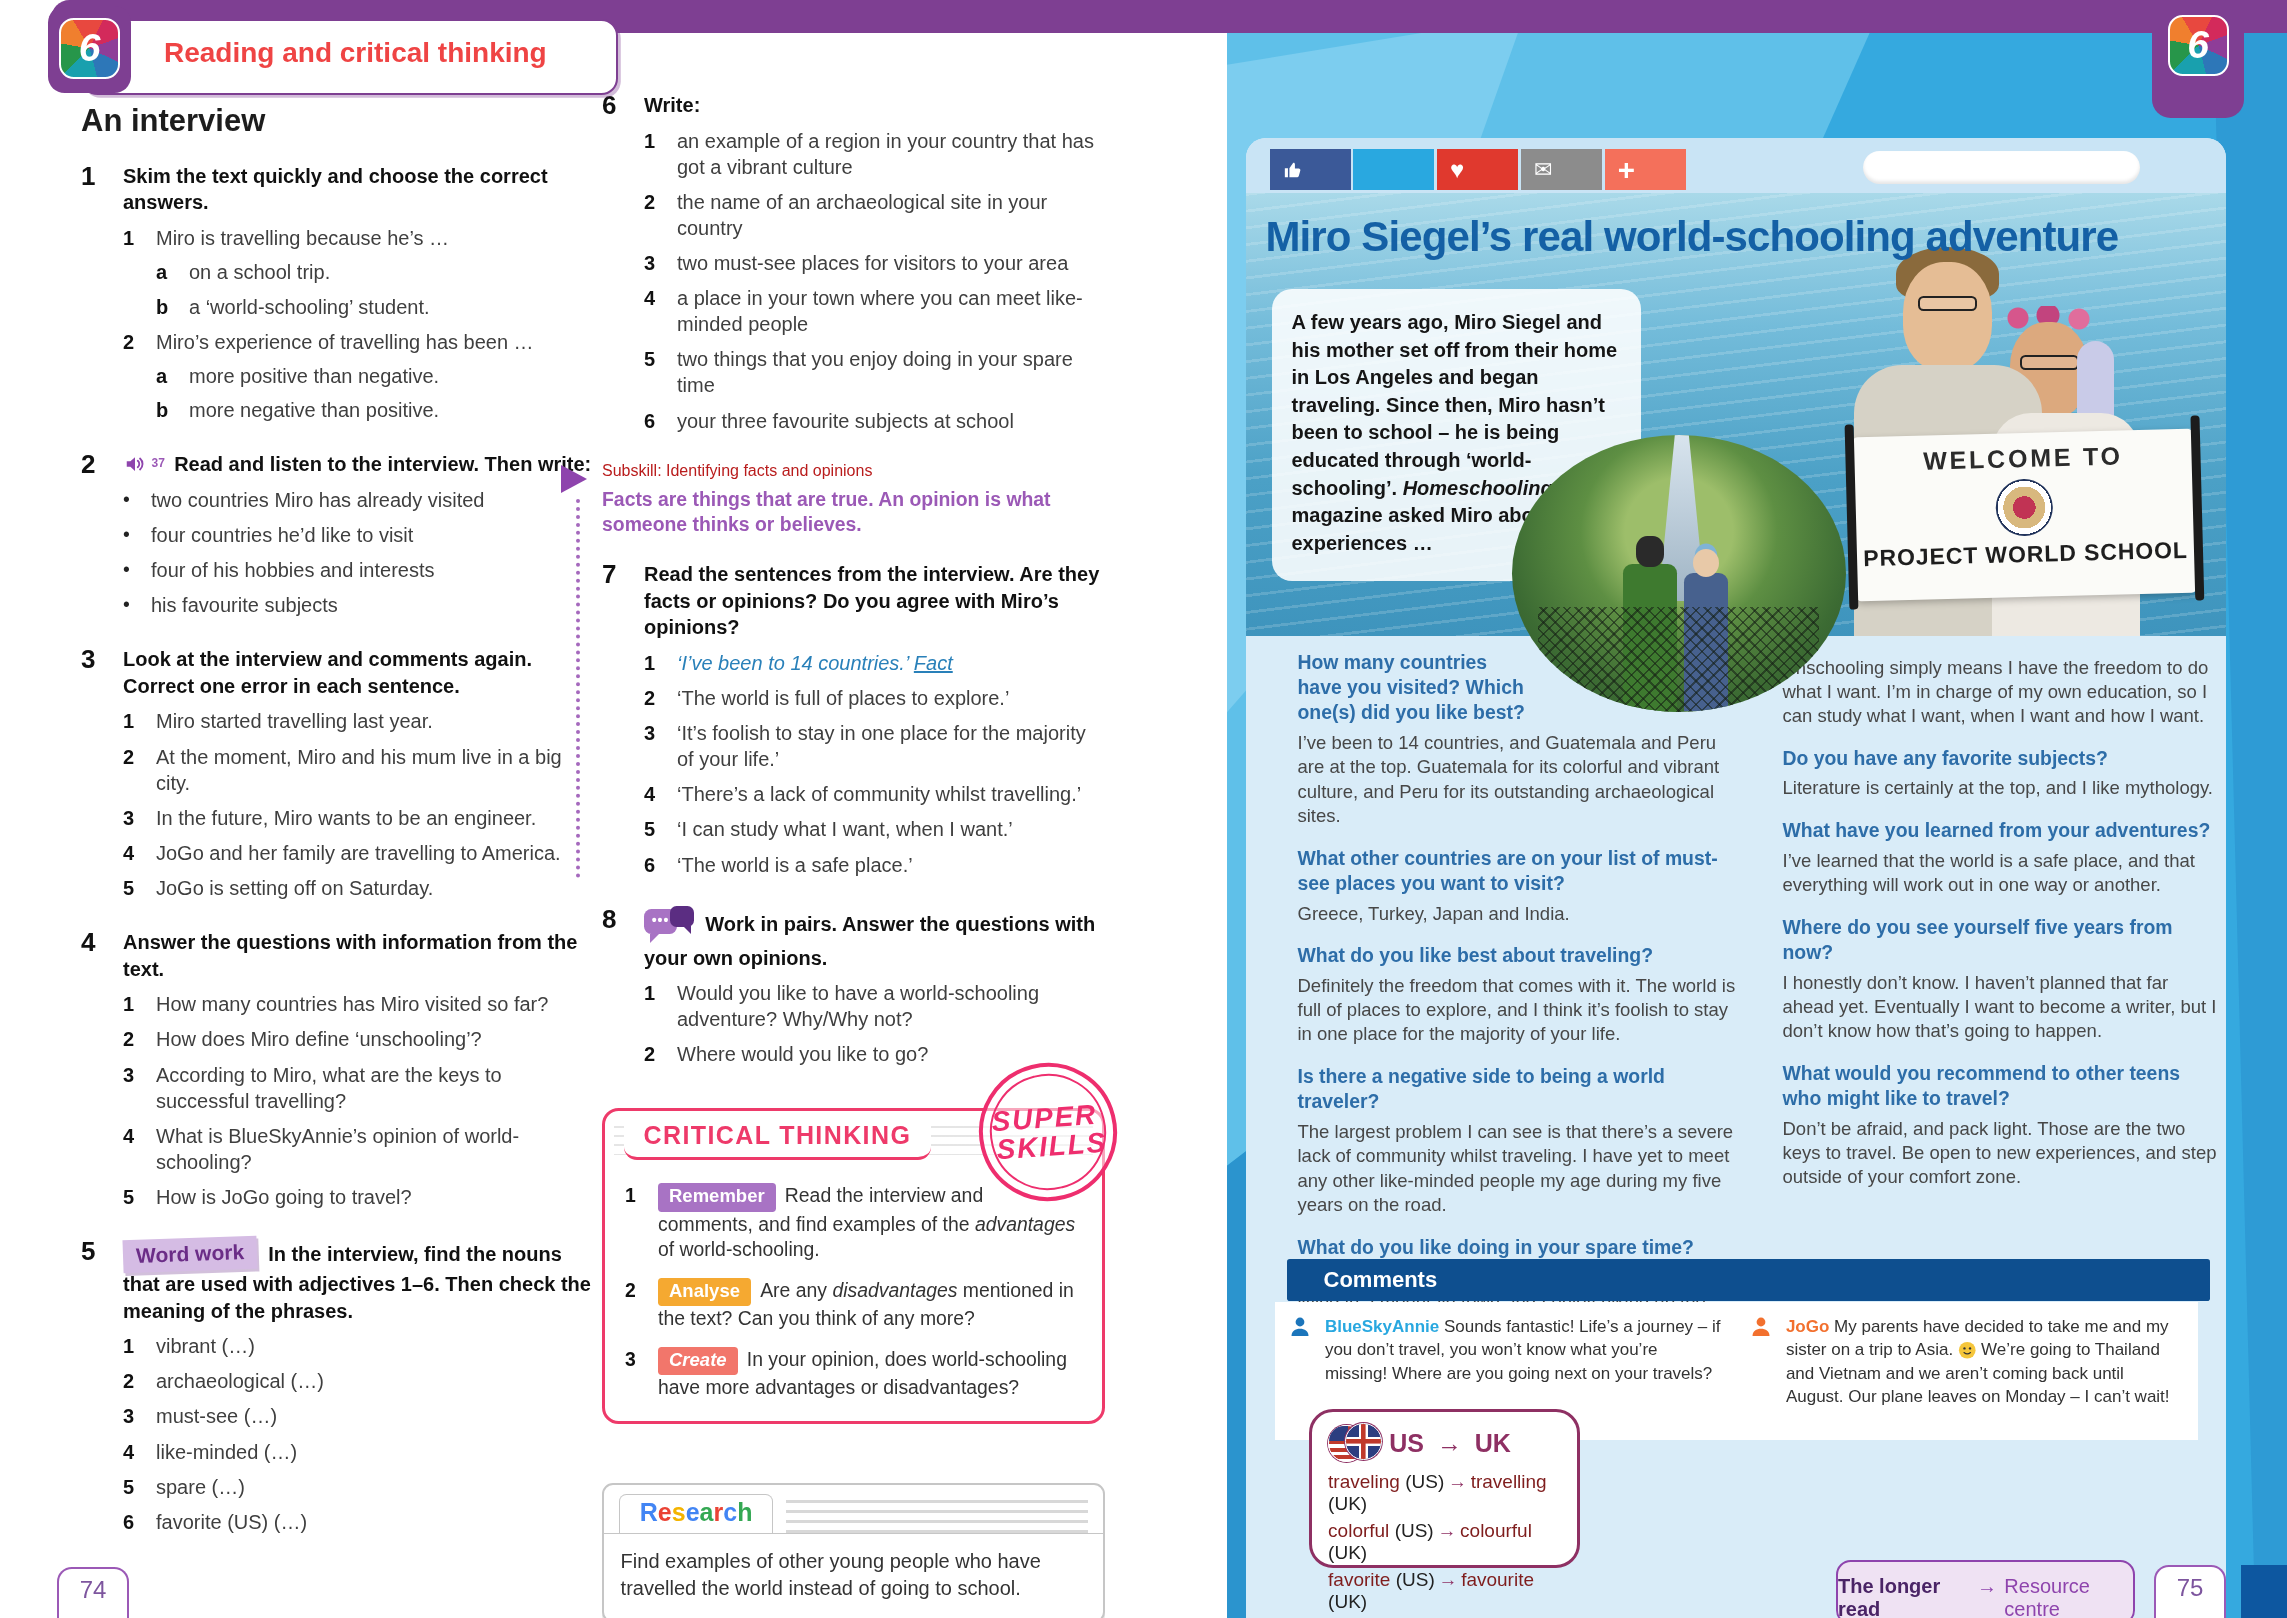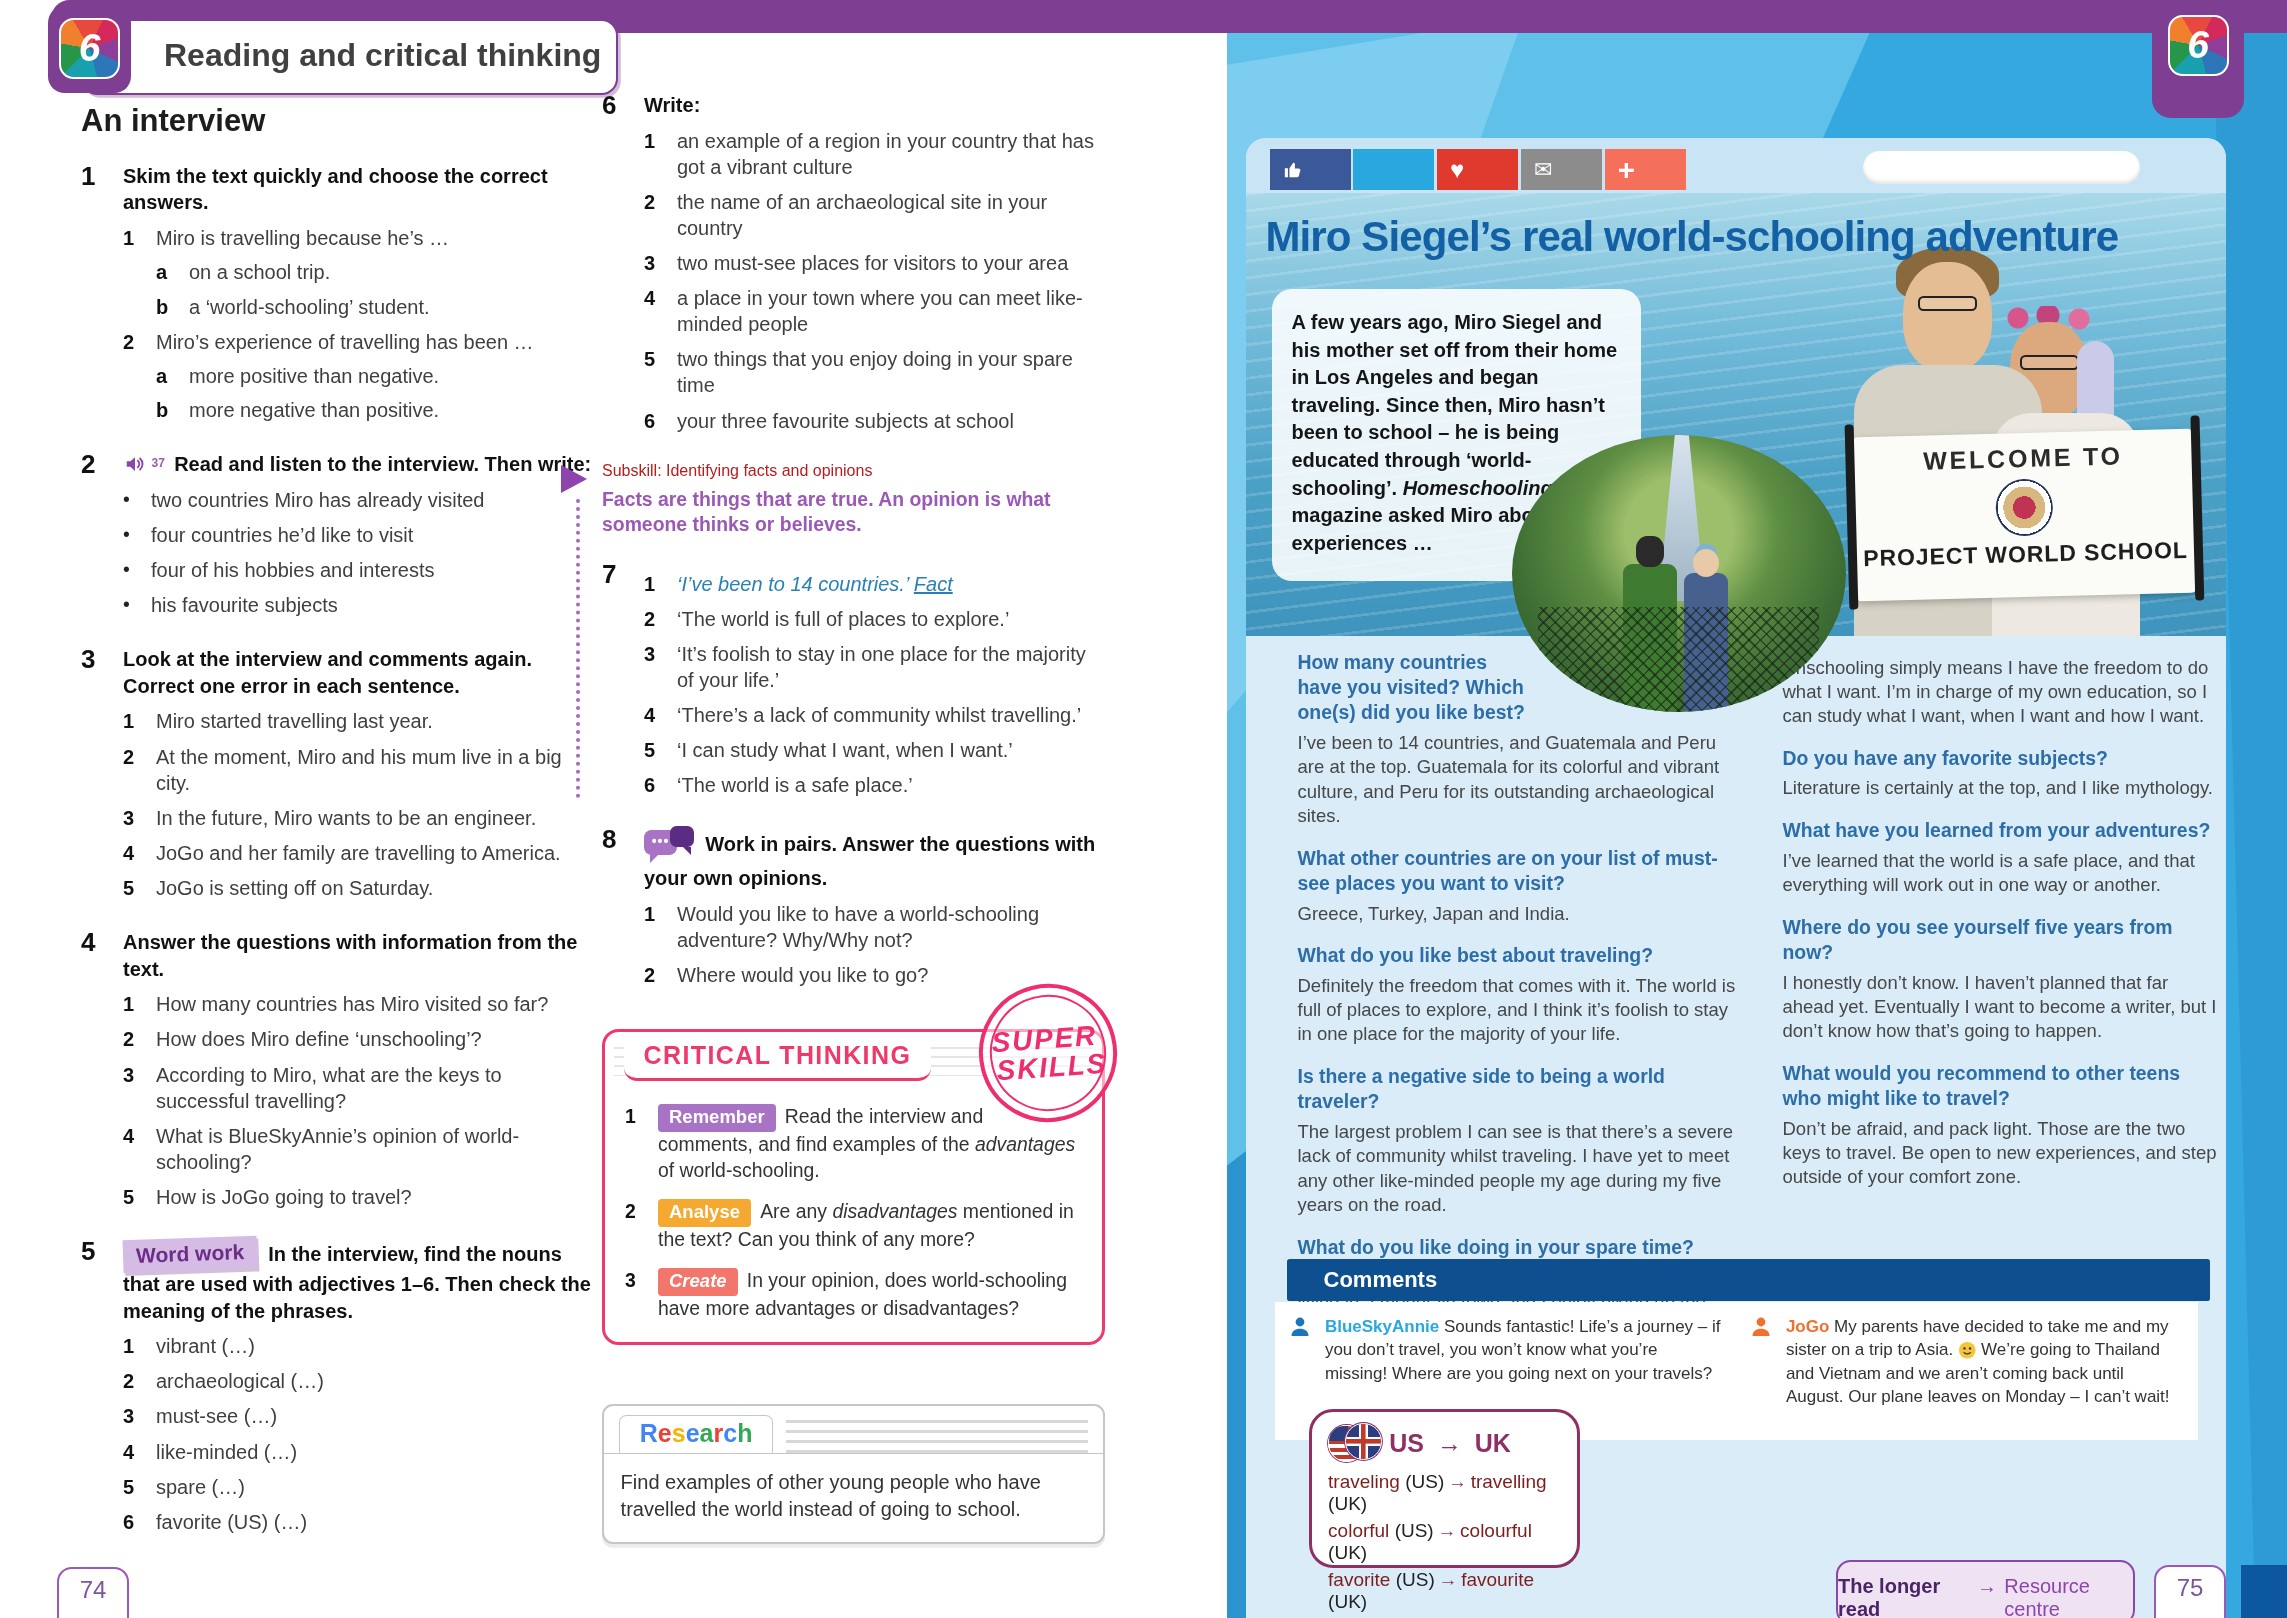--- a/index.html
+++ b/index.html
@@ -12,21 +12,21 @@
   .badge { width:61px; height:61px; border:2.8px solid #fff; border-radius:14.8px;
     background:conic-gradient(from -30deg,#E8483F 0 55deg,#D32A5B 55deg 100deg,#8E3D98 100deg 145deg,#2D77B8 145deg 195deg,#19A0AE 195deg 255deg,#27964A 255deg 310deg,#F07F2E 310deg 360deg);
     display:flex; align-items:center; justify-content:center; color:#fff; font-size:39px; font-weight:bold; font-style:italic; }
   .corner-tab .badge { margin:14.8px auto 0; }
 
   
   .header-box { position:absolute; left:48px; top:5.5px; width:570px; height:89px; z-index:6; }
   .header-white { position:absolute; left:33px; top:13px; right:0; bottom:0; background:#fff; border:2.8px solid #7E3F92; border-radius:16.6px; box-shadow:2.8px 2.8px 0 rgba(126,63,146,.35); }
   .header-tab { position:absolute; left:0; top:0; width:83px; height:87px; background:#7E3F92; border-radius:16.6px; }
   .header-tab .badge { margin:12px auto 0; }
-  .header-title { position:absolute; left:116px; top:31px; font-size:32px; font-weight:bold; color:#404040; }
+  .header-title { position:absolute; left:116px; top:31px; font-size:28px; font-weight:bold; color:#ef4444; }
 
   
   .col { position:absolute; top:103px; }
   .col1 { left:81px; width:513px; }
   .col2 { left:602px; width:503px; top:92px; }
   .section-title { font-size:31px; font-weight:bold; color:#1d1d1d; margin:0 0 24px; }
   .ex { display:grid; grid-template-columns:42px 1fr; margin-bottom:28px; }
   .ex-num { font-size:26px; font-weight:bold; color:#111; line-height:1.05; }
   .ex-title { font-size:20px; font-weight:bold; color:#111; line-height:1.32; margin-bottom:5.5px; }
   .item { display:grid; grid-template-columns:33px 1fr; font-size:20px; color:#3f3f3f; line-height:1.3; margin-top:9.2px; }
@@ -499,20 +499,21 @@
     </div>
 
     <div class="sub-wrap">
       <div class="sub-arrow"></div>
       <div class="sub-head">Subskill: Identifying facts and opinions</div>
       <div class="sub-body">Facts are things that are true. An opinion is what someone thinks or believes.</div>
 
       <div class="ex">
         <div class="ex-num">7</div>
         <div>
+          <div class="ex-title">Read the sentences from the interview. Are they facts or opinions? Do you agree with Miro’s opinions?</div>
           <div class="item">
               <span class="inum">1</span>
               <span class="answer"><span>‘I’ve been to 14 countries.’</span> <span class="fact">Fact</span></span>
             </div>
           <div class="item">
               <span class="inum">2</span>
               <span>‘The world is full of places to explore.’</span>
             </div>
           <div class="item">
               <span class="inum">3</span>

